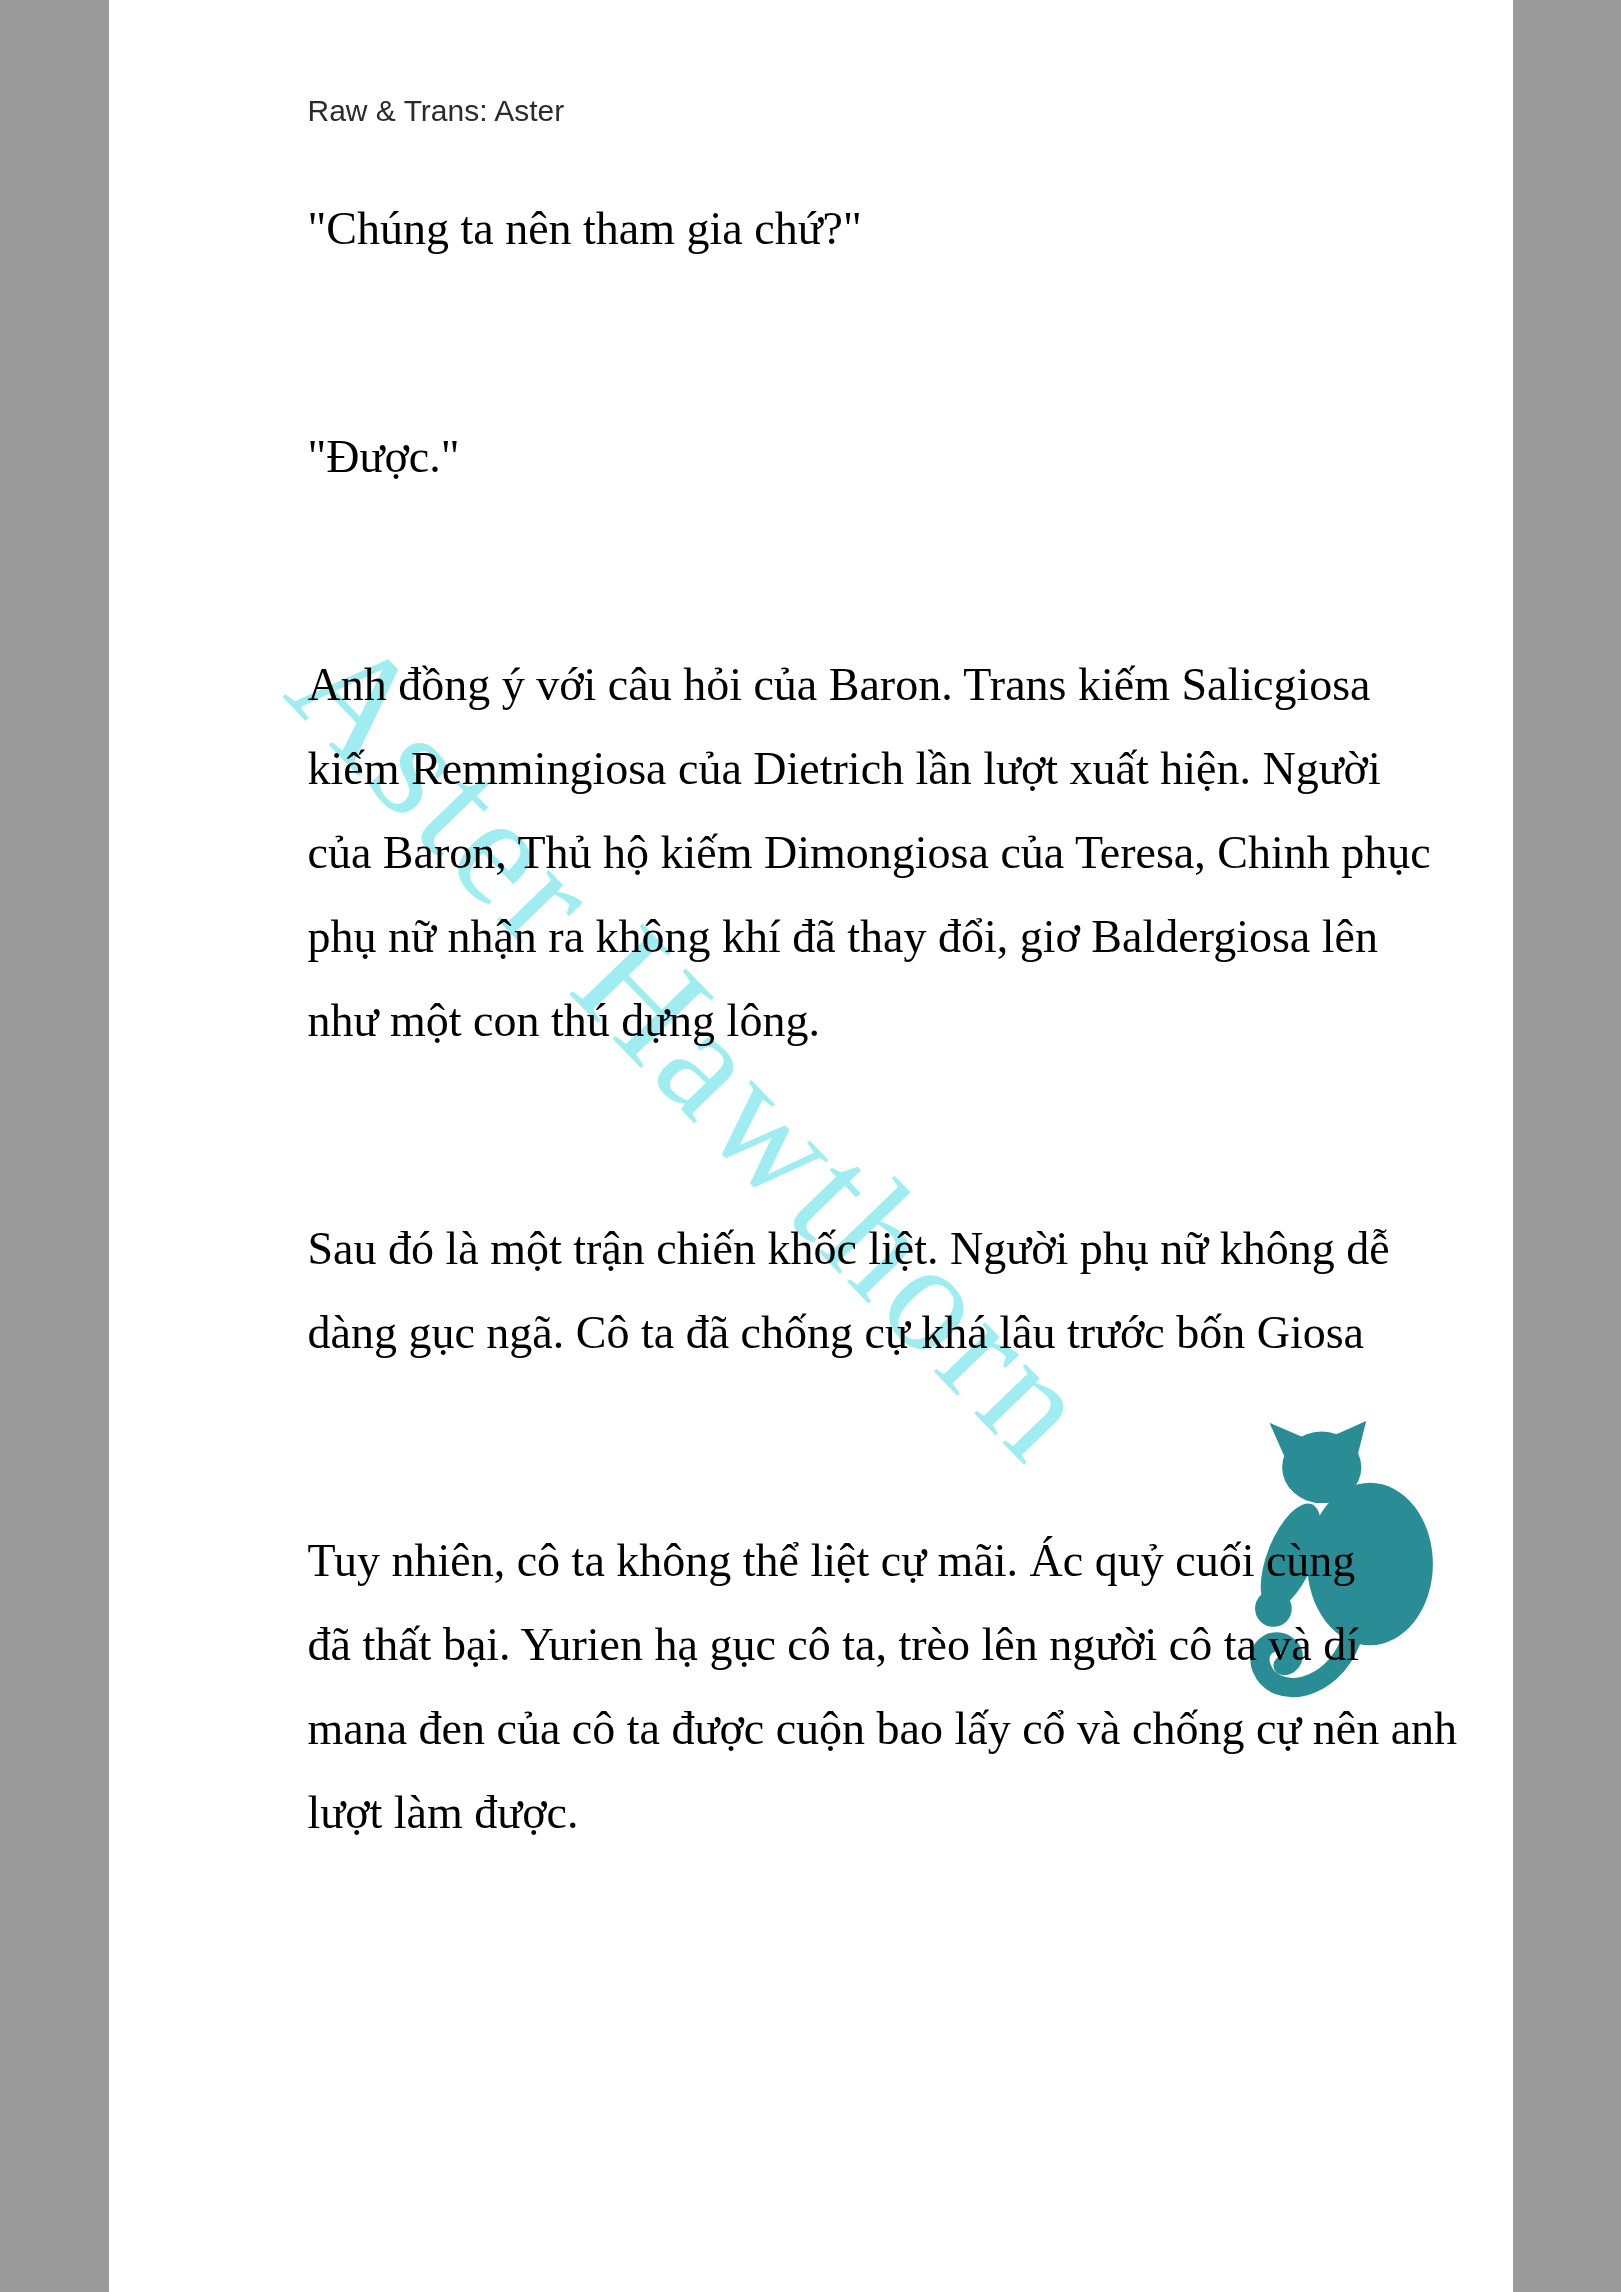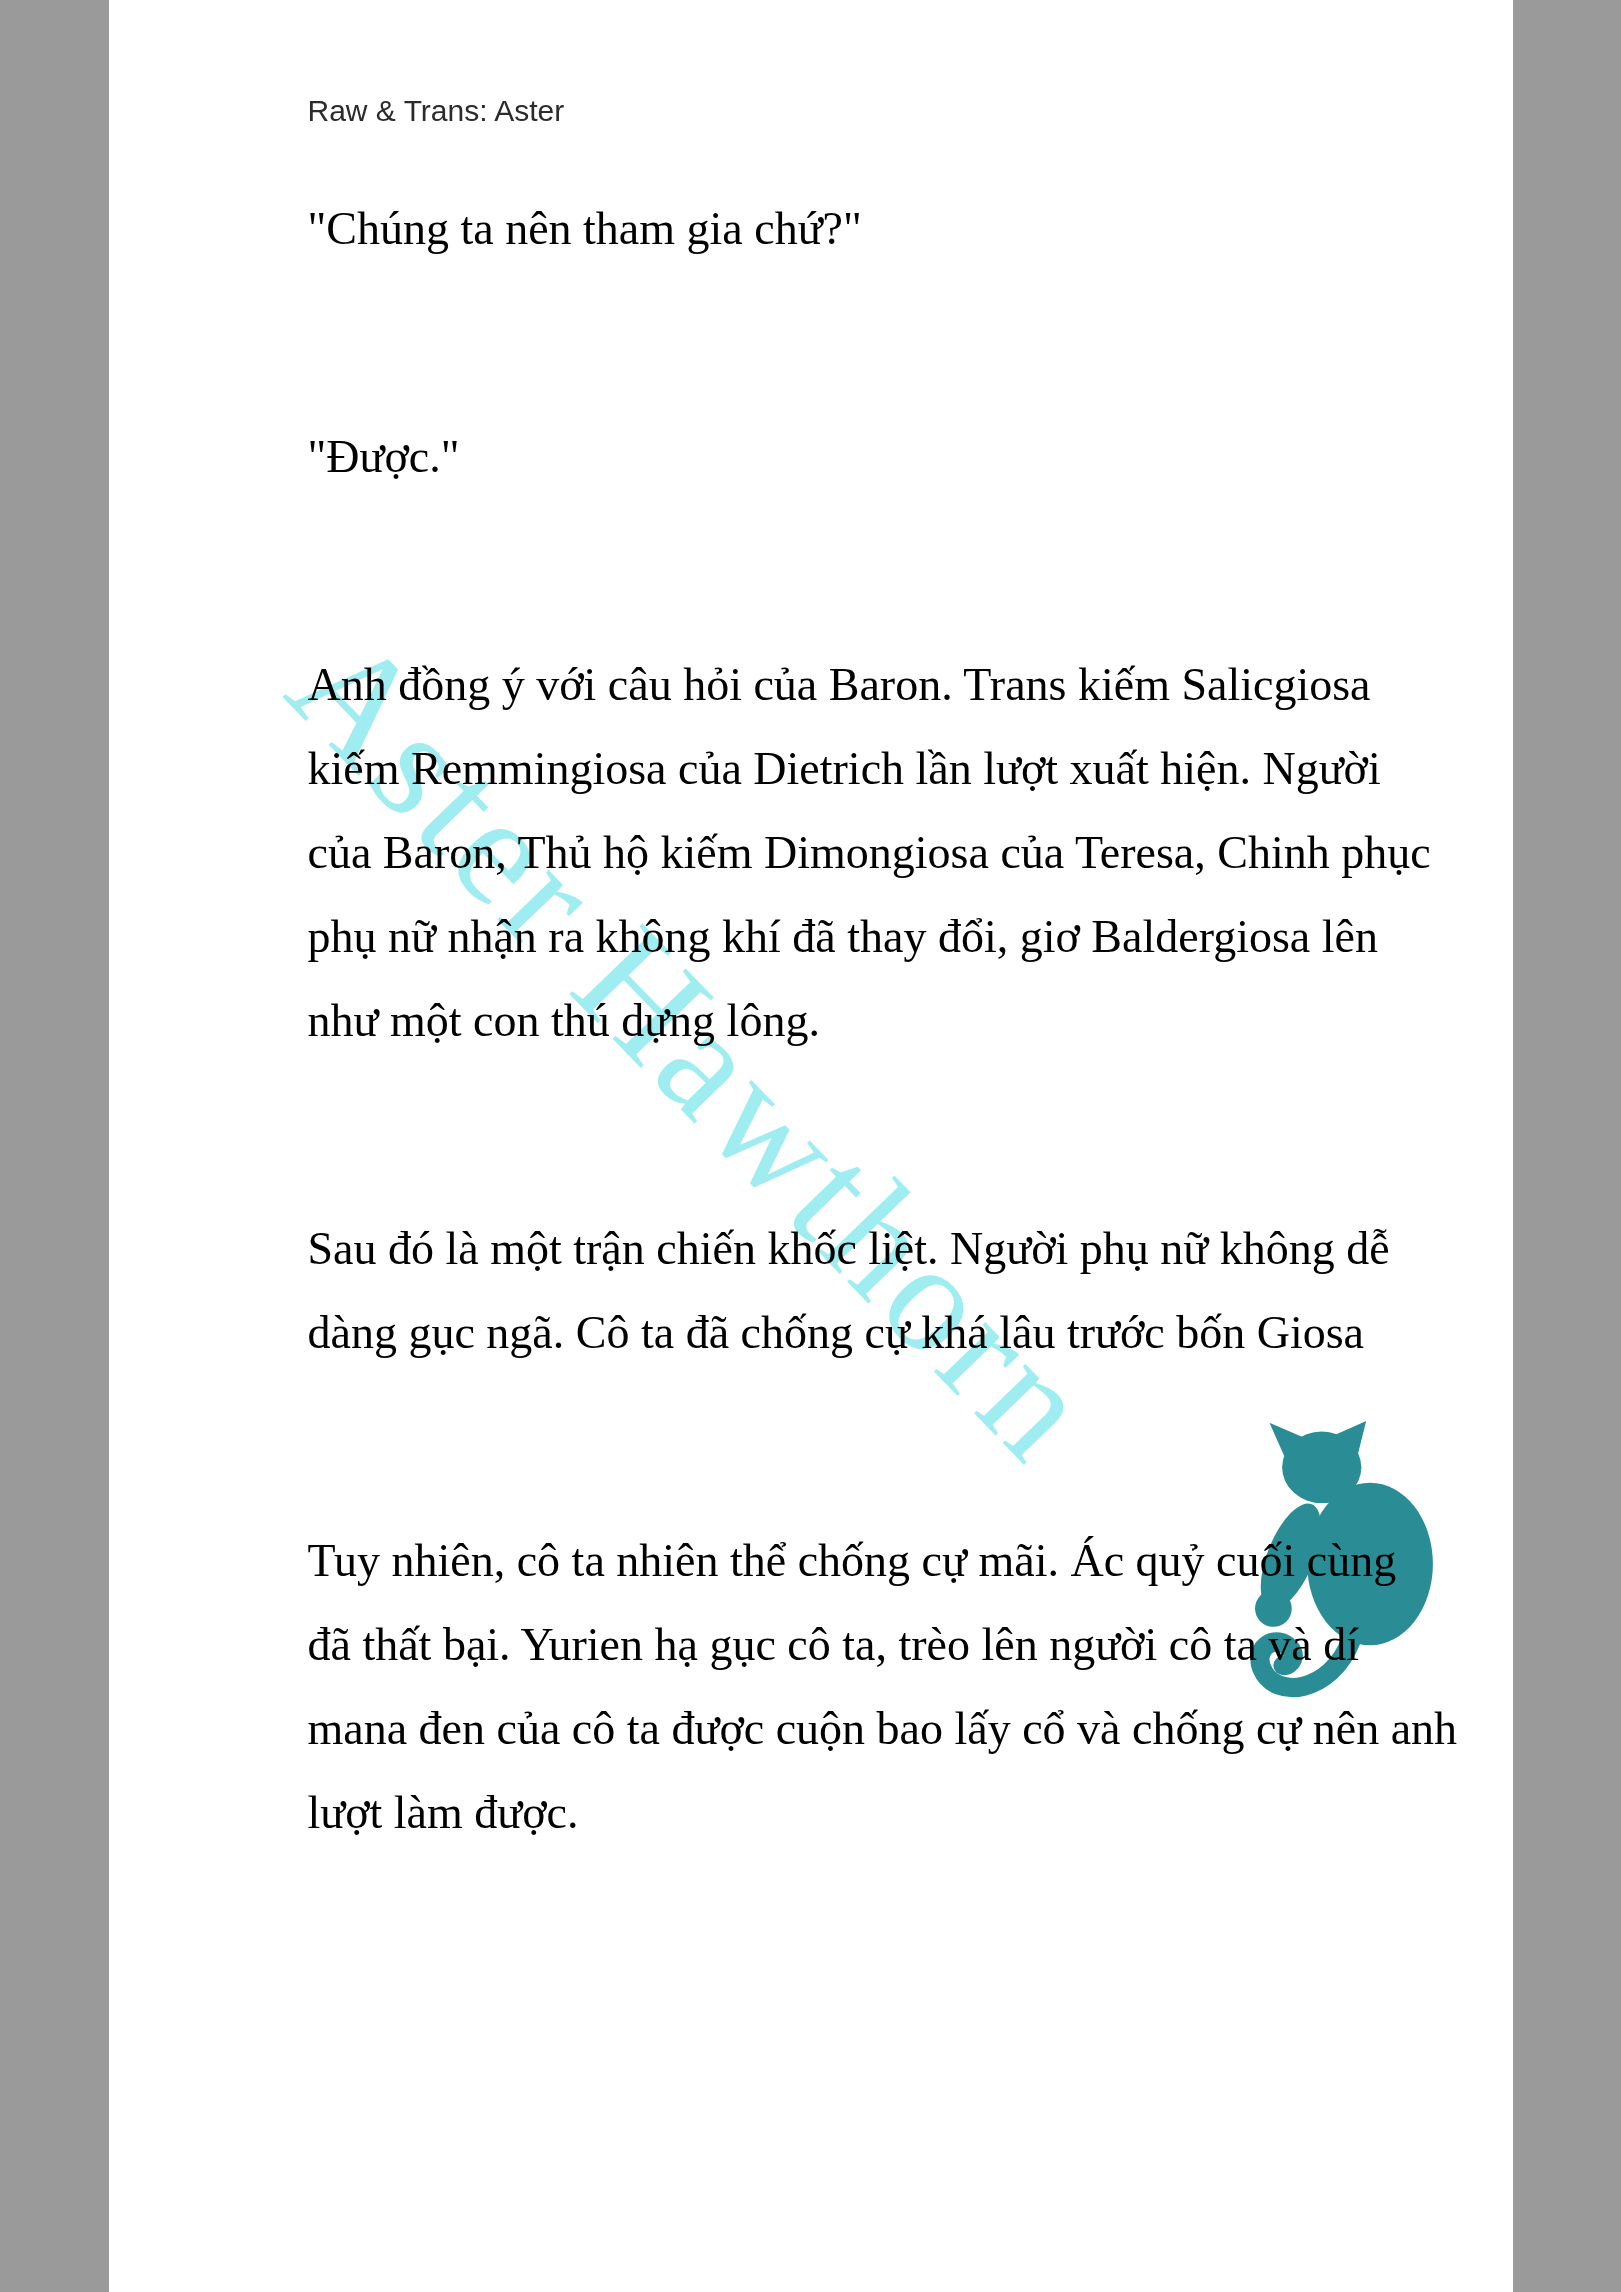--- a/index.html
+++ b/index.html
@@ -103,21 +103,21 @@
         <div class="line">kiếm Remmingiosa của Dietrich lần lượt xuất hiện. Người</div>
         <div class="line">của Baron, Thủ hộ kiếm Dimongiosa của Teresa, Chinh phục</div>
         <div class="line">phụ nữ nhận ra không khí đã thay đổi, giơ Baldergiosa lên</div>
         <div class="line">như một con thú dựng lông.</div>
       </div>
       <div class="para">
         <div class="line">Sau đó là một trận chiến khốc liệt. Người phụ nữ không dễ</div>
         <div class="line">dàng gục ngã. Cô ta đã chống cự khá lâu trước bốn Giosa</div>
       </div>
       <div class="para">
-        <div class="line">Tuy nhiên, cô ta nhiên thể chống cự mãi. Ác quỷ cuối cùng</div>
+        <div class="line">Tuy nhiên, cô ta không thể liệt cự mãi. Ác quỷ cuối cùng</div>
         <div class="line">đã thất bại. Yurien hạ gục cô ta, trèo lên người cô ta và dí</div>
         <div class="line">mana đen của cô ta được cuộn bao lấy cổ và chống cự nên anh</div>
         <div class="line">lượt làm được.</div>
       </div>
     </div>
 
 </div>
 
 
 </body></html>

